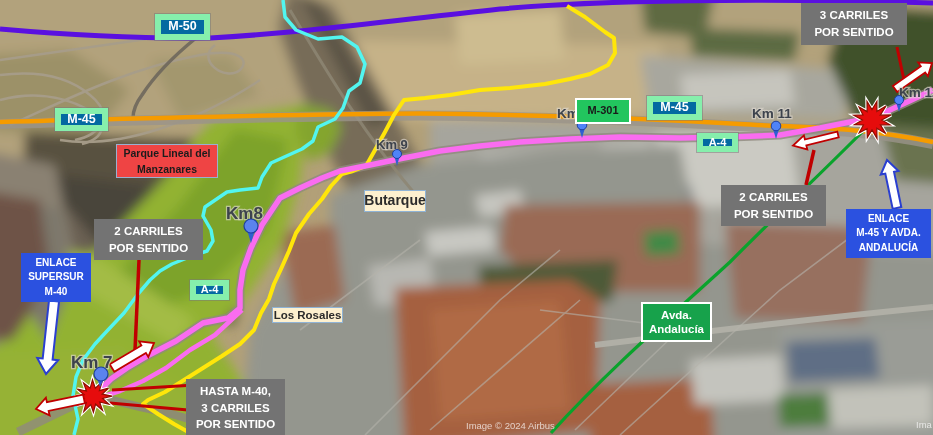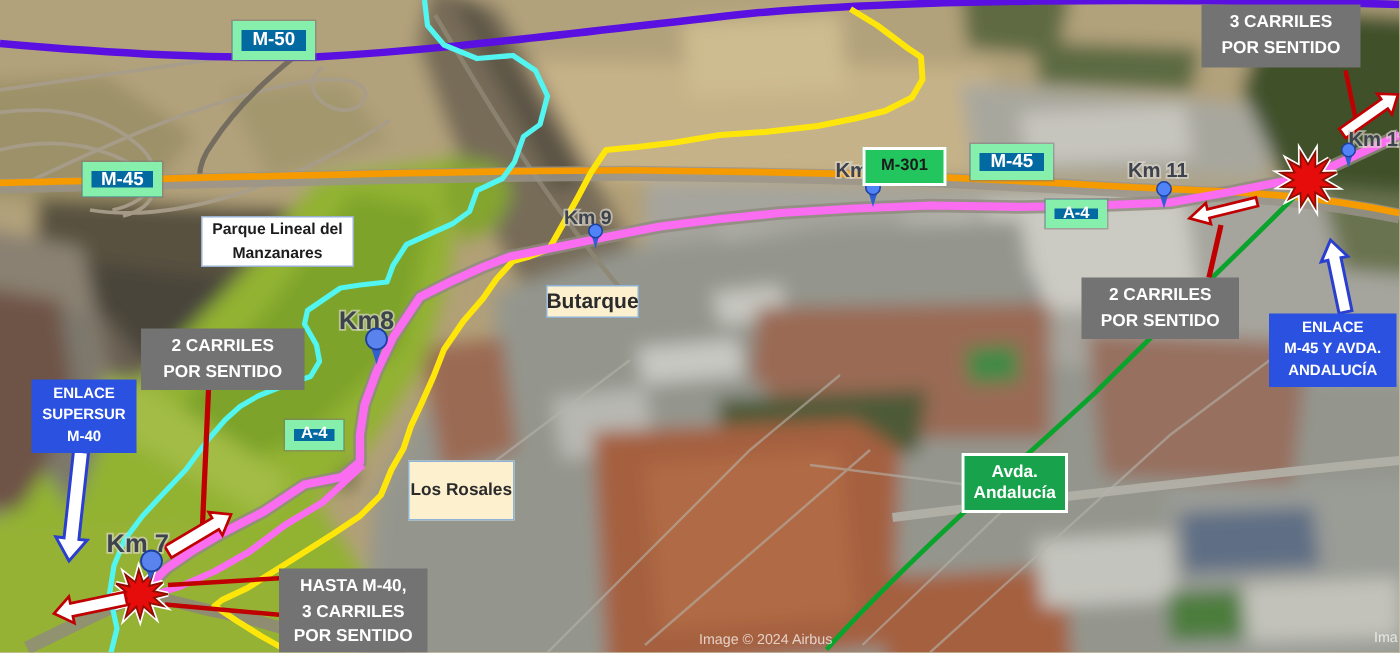--- a/index.html
+++ b/index.html
@@ -254,23 +254,23 @@
 
 <div class="lbl blue" style="left:647px;top:96px;width:55px;height:24px;font-size:12.5px;">M-45</div>
 
 <div class="lbl blue" style="left:697px;top:133px;width:41px;height:19px;font-size:11px;">A-4</div>
 
 <div class="lbl blue" style="left:190px;top:280px;width:39px;height:20px;font-size:11px;">A-4</div>
 
 
 <div class="lbl cream" style="left:364px;top:190px;width:62px;height:22px;font-size:14px;">Butarque</div>
 
-<div class="lbl cream" style="left:272px;top:307px;width:71px;height:40px;font-size:11.5px;">Los Rosales</div>
-
-<div class="lbl" style="left:134px;top:144px;width:102px;height:34px;font-size:10.5px;background:#ffffff;color:#1c1c1c;border:1.5px solid #9ab0d0;line-height:1.55;">Parque Lineal del<br>Manzanares</div>
+<div class="lbl cream" style="left:272px;top:307px;width:71px;height:16px;font-size:11.5px;">Los Rosales</div>
+
+<div class="lbl" style="left:116px;top:144px;width:102px;height:34px;font-size:10.5px;background:#ef4444;color:#1c1c1c;border:1.5px solid #9ab0d0;line-height:1.55;">Parque Lineal del<br>Manzanares</div>
 
 <div class="lbl" style="left:641px;top:302px;width:71px;height:40px;font-size:11.5px;background:#17a24b;color:#fff;border:2.5px solid #fff;">Avda.<br>Andalucía</div>
 
 <div class="lbl" style="left:846px;top:209px;width:85px;height:49px;font-size:10px;background:#2b51e0;color:#fff;line-height:1.42;">ENLACE<br>M-45 Y AVDA.<br>ANDALUCÍA</div>
 
 <div class="lbl" style="left:21px;top:253px;width:70px;height:49px;font-size:10px;background:#2b51e0;color:#fff;line-height:1.42;">ENLACE<br>SUPERSUR<br>M-40</div>
 
 <div class="lbl red" style="left:94px;top:219px;width:109px;height:41px;font-size:11.5px;line-height:1.45;">2 CARRILES<br>POR SENTIDO</div>
 
 <div class="lbl red" style="left:721px;top:185px;width:105px;height:41px;font-size:11.5px;line-height:1.45;">2 CARRILES<br>POR SENTIDO</div>

